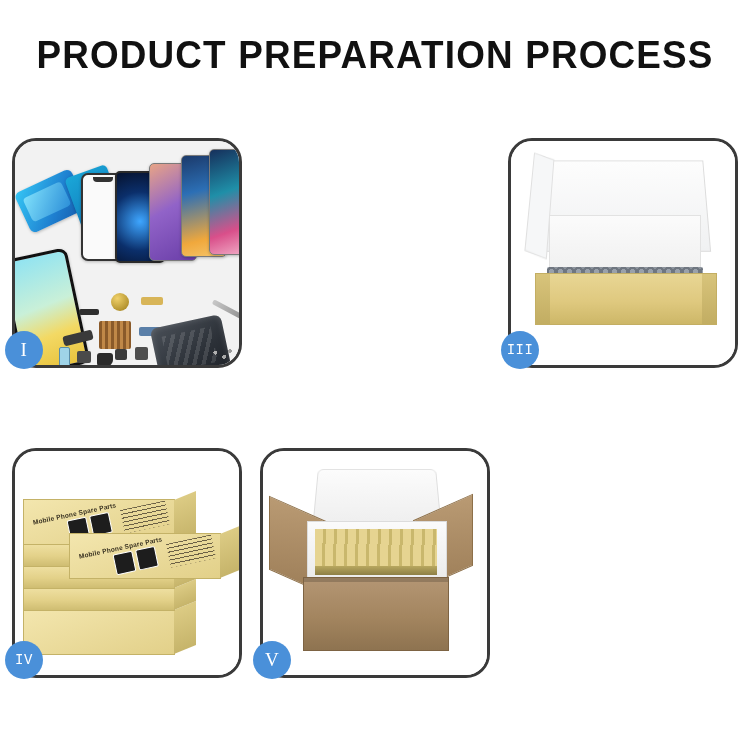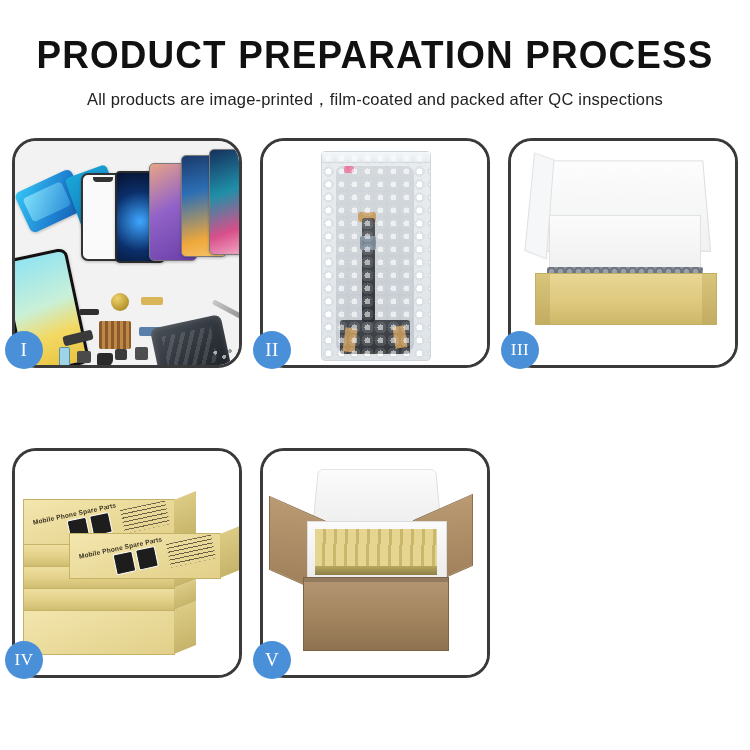--- a/index.html
+++ b/index.html
@@ -43,21 +43,21 @@
 
   
   .badge {
     position: absolute; left: -10px; bottom: -4px;
     width: 38px; height: 38px; border-radius: 50%;
     background: #4a90d9; color: #ffffff;
     font-family: "Liberation Serif", serif;
     font-size: 19px; line-height: 38px; text-align: center;
     letter-spacing: 0.5px; z-index: 9;
   }
-  .badge.wide { font-size: 17px; }
+  .badge.wide { font-size: 14px; font-family: Liberation Mono, monospace; }
 
   
   .p1 { background: #f2f2f2; }
   .ph { position: absolute; border-radius: 5px; box-shadow: 0 1px 3px rgba(0,0,0,.25); }
   .ph.b1 { left: 5px; top: 38px; width: 62px; height: 44px;
     background: linear-gradient(135deg,#35c6f4 0%,#1e7fd0 60%,#1558a8 100%);
     transform: rotate(-25deg); border-radius: 6px; }
   .ph.b1::after { content:""; position:absolute; left:6px; top:8px; width:42px; height:26px;
     background: linear-gradient(135deg,#7fe0fb,#2c8fd8); border-radius:4px; }
   .ph.b2 { left: 62px; top: 28px; width: 44px; height: 82px;
@@ -230,21 +230,20 @@
     background: linear-gradient(120deg, rgba(255,255,255,.75), rgba(255,255,255,0));
     transform: rotate(-8deg); }
 </style>
 </head>
 <body>
 
 <div id="root">
 
   <div class="header">
     <div class="title">PRODUCT PREPARATION PROCESS</div>
-    <div class="subtitle">All products are image-printed，film-coated and packed after QC inspections</div>
   </div>
 
   <div class="grid">
 
     <div class="row">
 
       <div class="panel c0">
         <div class="panel-inner p1">
           <div class="ph b1"></div>
           <div class="ph b2"></div>
@@ -265,37 +264,20 @@
           <div class="part sq3"></div>
           <div class="part bat"></div>
           <div class="part cap"></div>
           <div class="housing"></div>
           <div class="tool"></div>
           <div class="screws"></div>
         </div>
         <div class="badge">I</div>
       </div>
 
-      <div class="panel c1">
-        <div class="panel-inner p2">
-          <div class="bubblebag">
-            <div class="sealtop"></div>
-            <div class="screen-in"></div>
-            <div class="conn"></div>
-            <div class="ribbon"></div>
-            <div class="ic"></div>
-            <div class="bottom-flex"></div>
-            <div class="tab-l"></div>
-            <div class="tab-r"></div>
-            <div class="pinkdot"></div>
-            <div class="bubbleoverlay"></div>
-          </div>
-        </div>
-        <div class="badge">II</div>
-      </div>
 
       <div class="panel c2">
         <div class="panel-inner p3">
           <div class="lidflap"></div>
           <div class="foamsheet"></div>
           <div class="greywrap"></div>
           <div class="boxbase"></div>
         </div>
         <div class="badge wide">III</div>
       </div>

